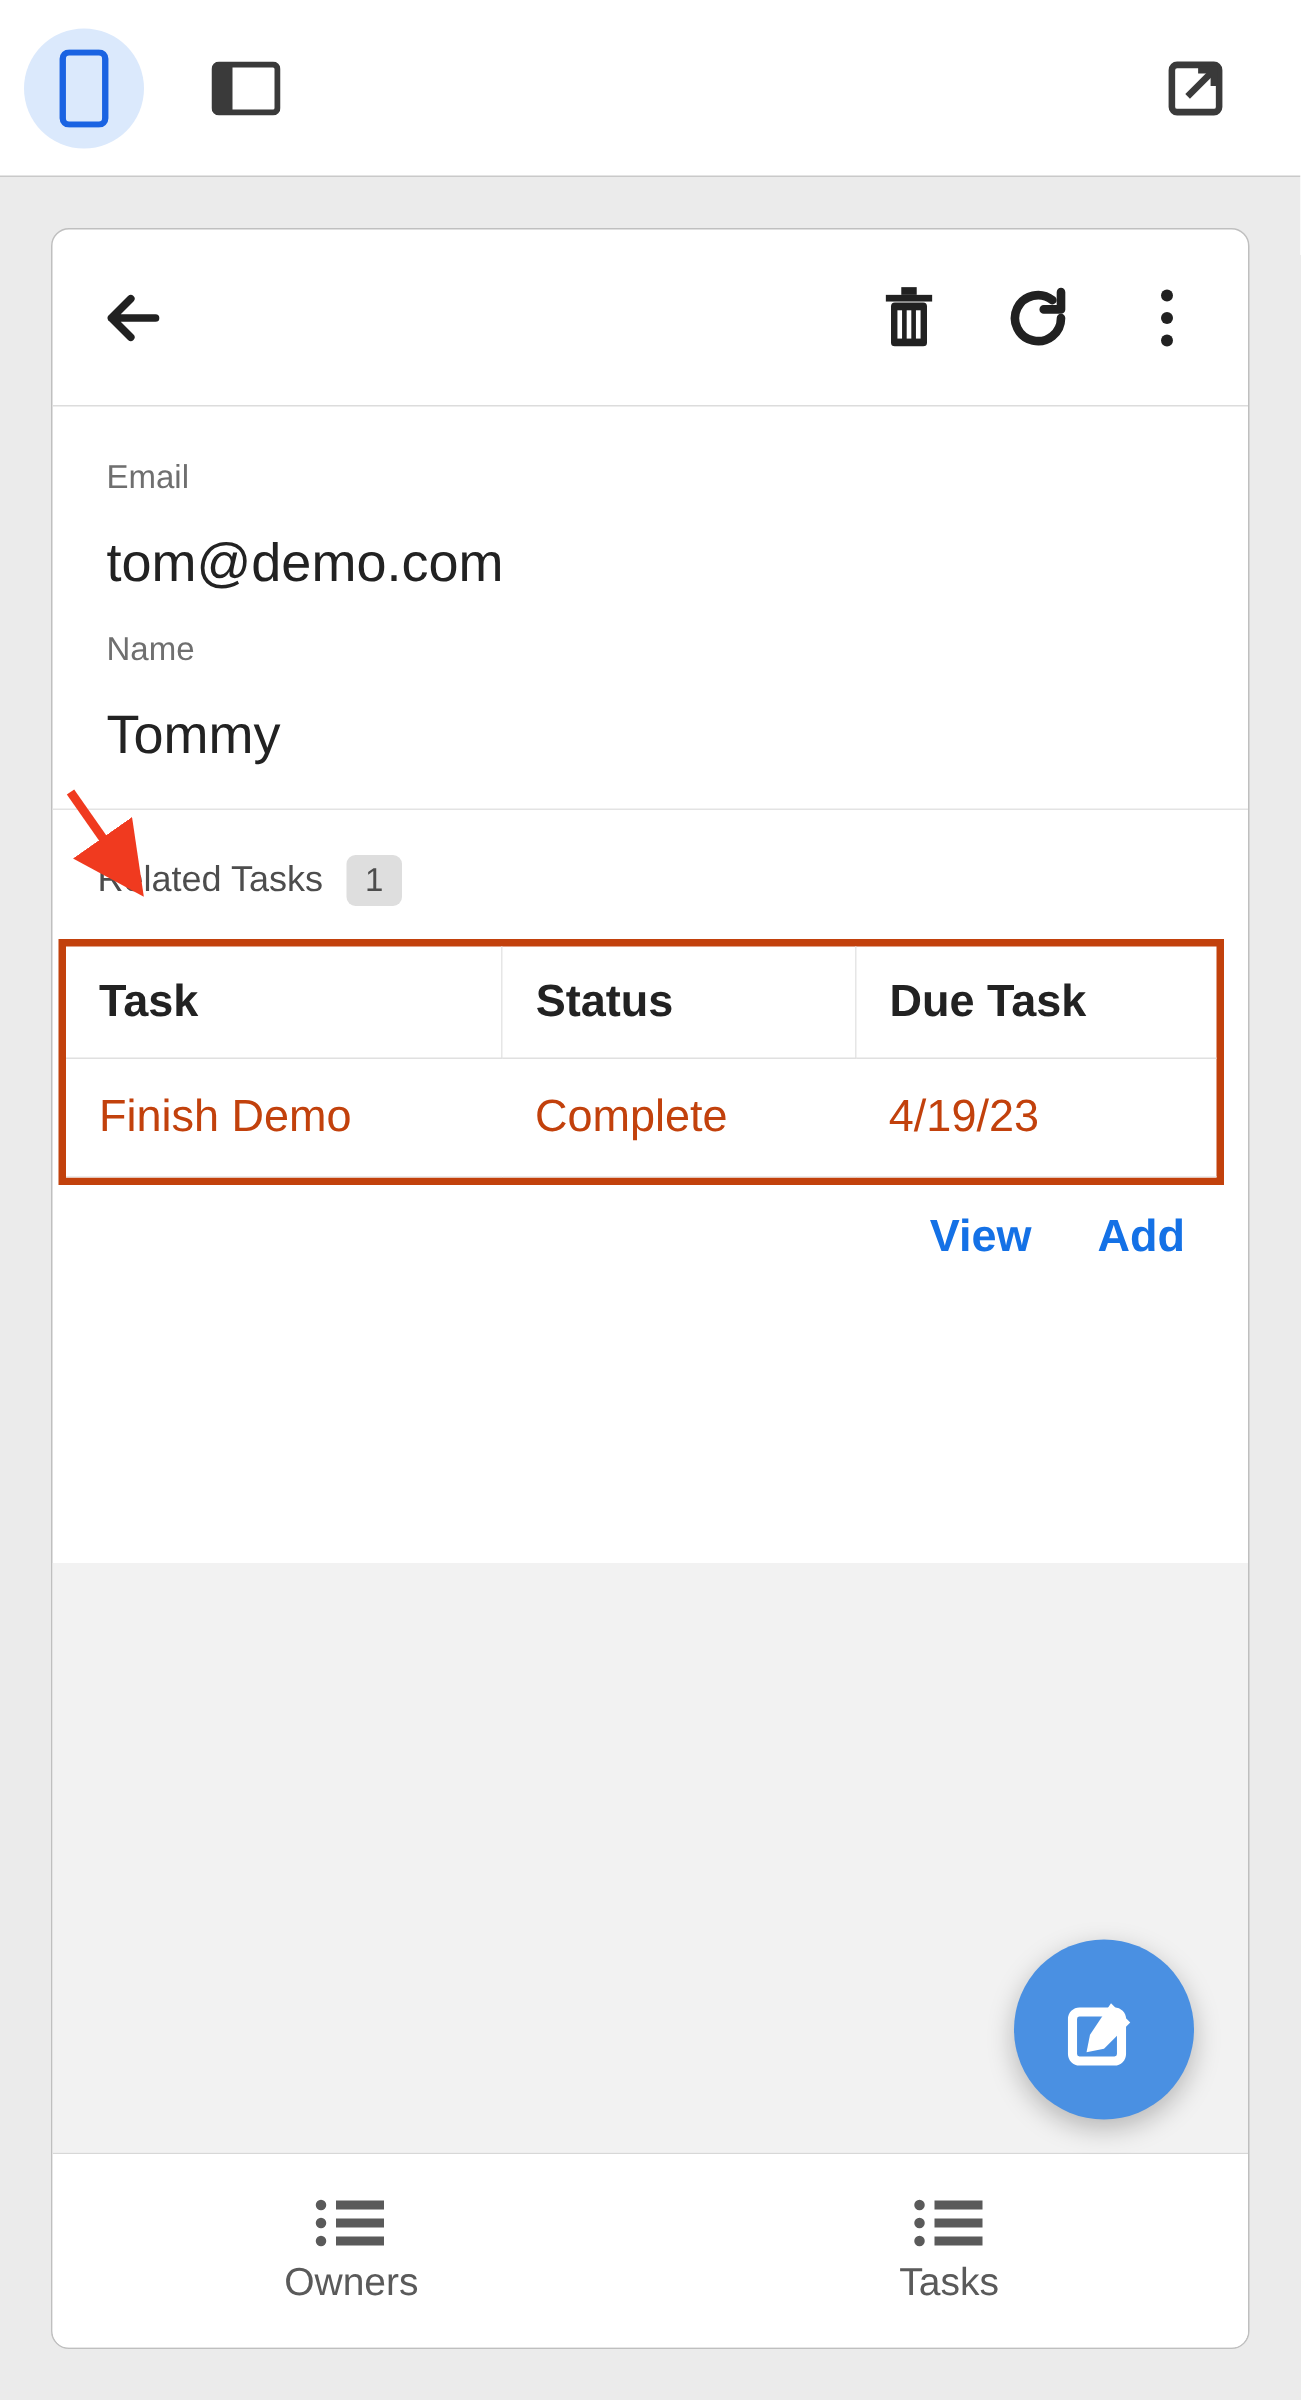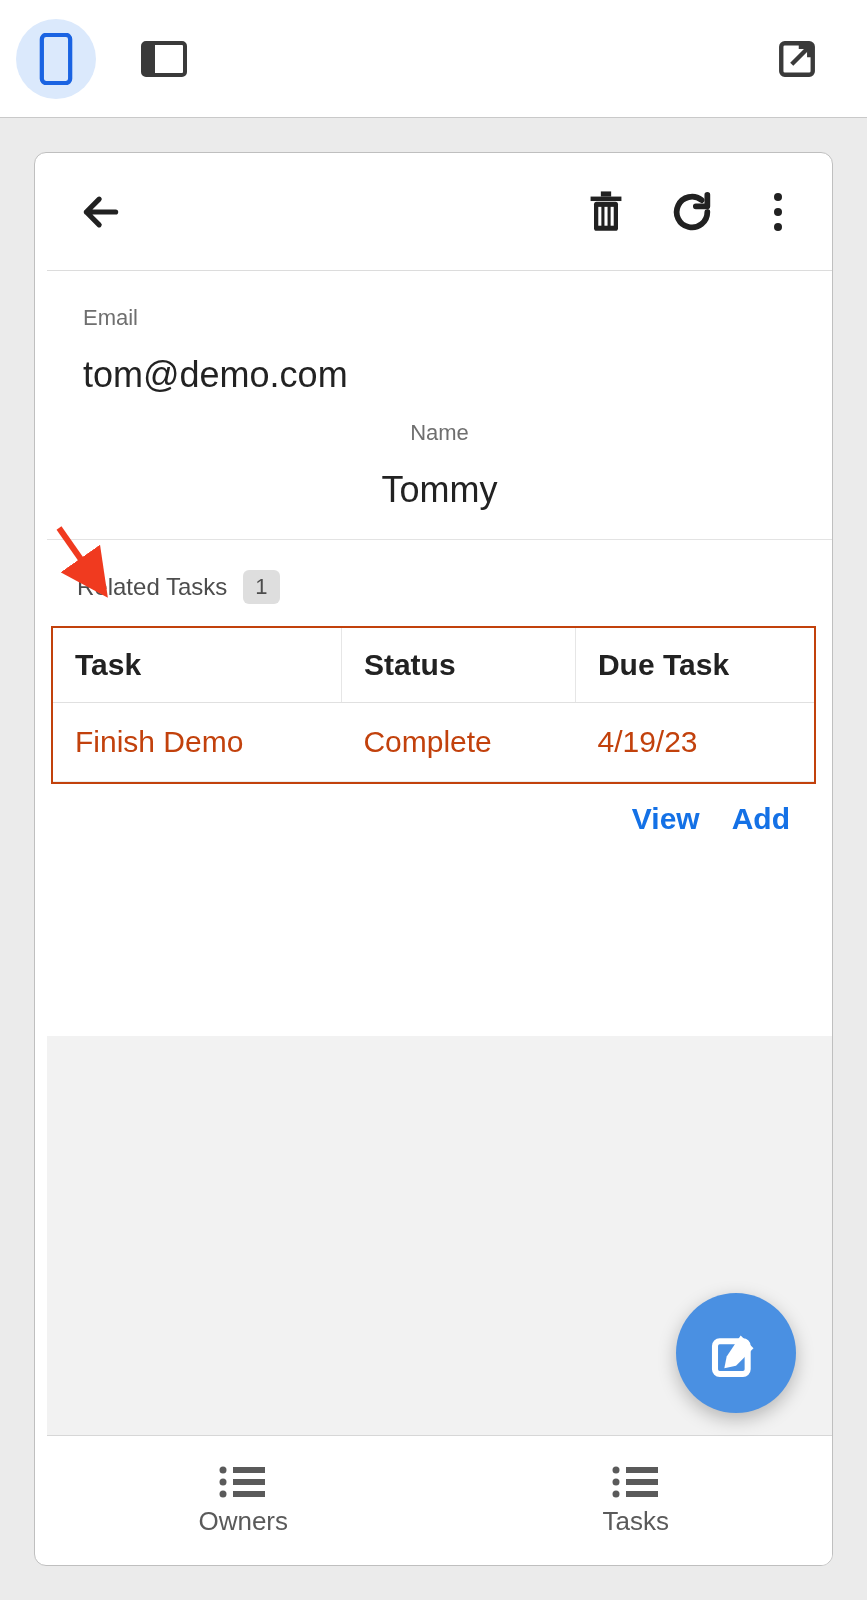--- a/index.html
+++ b/index.html
@@ -36,21 +36,20 @@
   .phone-frame {
     width: 100%;
     height: 100%;
     background: #fff;
     border: 1px solid #bfbfbf;
     border-radius: 12px;
     display: flex;
     flex-direction: column;
     overflow: hidden;
     position: relative;
-    padding-left: 12px;
   }
 
   
   .app-bar {
     height: 118px;
     display: flex;
     align-items: center;
     padding: 0 26px;
     border-bottom: 1px solid #dcdcdc;
   }
@@ -60,21 +59,21 @@
   .app-bar .ab-btn { width: 56px; height: 56px; display:flex; align-items:center; justify-content:center; cursor:pointer; }
   .dots { display:flex; flex-direction:column; gap:7px; align-items:center; justify-content:center; width:20px; }
   .dots span { width:8px; height:8px; background:#212121; border-radius:50%; }
 
   
   .details {
     padding: 34px 36px 28px;
     border-bottom: 1px solid #e3e3e3;
   }
   .field { margin-bottom: 24px; }
-  .field:last-child { margin-bottom: 0; text-align: center; }
+  .field:last-child { margin-bottom: 0; }
   .field-label {
     font-size: 22px;
     color: #6f6f6f;
     margin-bottom: 8px;
   }
   .field-value {
     font-size: 36px;
     color: #222;
     margin-top: 23px;
   }
@@ -104,21 +103,21 @@
 
   .annot-arrow {
     position: absolute;
     left: 6px;
     top: -18px;
     pointer-events: none;
   }
 
   
   .table-wrap {
-    border: 2px solid #c2410c;
+    border: 5px solid #c2410c;
     margin: 4px 16px 0 4px;
   }
   table {
     width: 100%;
     border-collapse: collapse;
     font-size: 30px;
   }
   thead th {
     text-align: left;
     font-weight: 700;
@@ -129,21 +128,21 @@
   }
   thead th:last-child { border-right: none; }
   tbody td {
     padding: 22px 22px;
     border-bottom: 1px solid #ececec;
     color: #c2410c;
   }
 
   .table-actions {
     display: flex;
-    gap: 32px;
+    gap: 44px;
     justify-content: flex-end;
     padding: 18px 42px 0 0;
   }
   .link-btn {
     font-size: 30px;
     font-weight: 700;
     color: #1471e6;
     cursor: pointer;
   }
 

